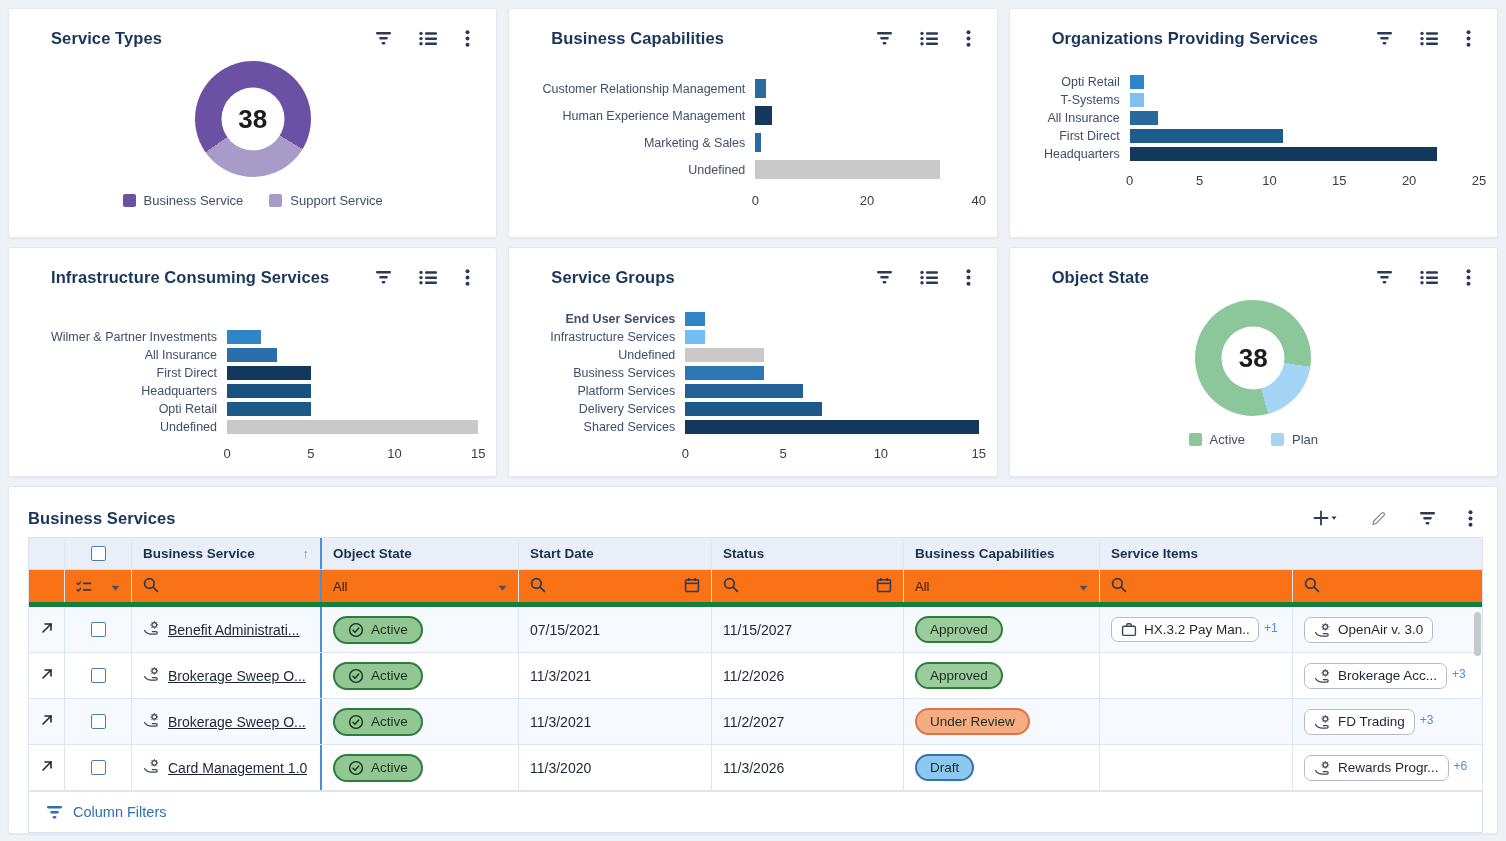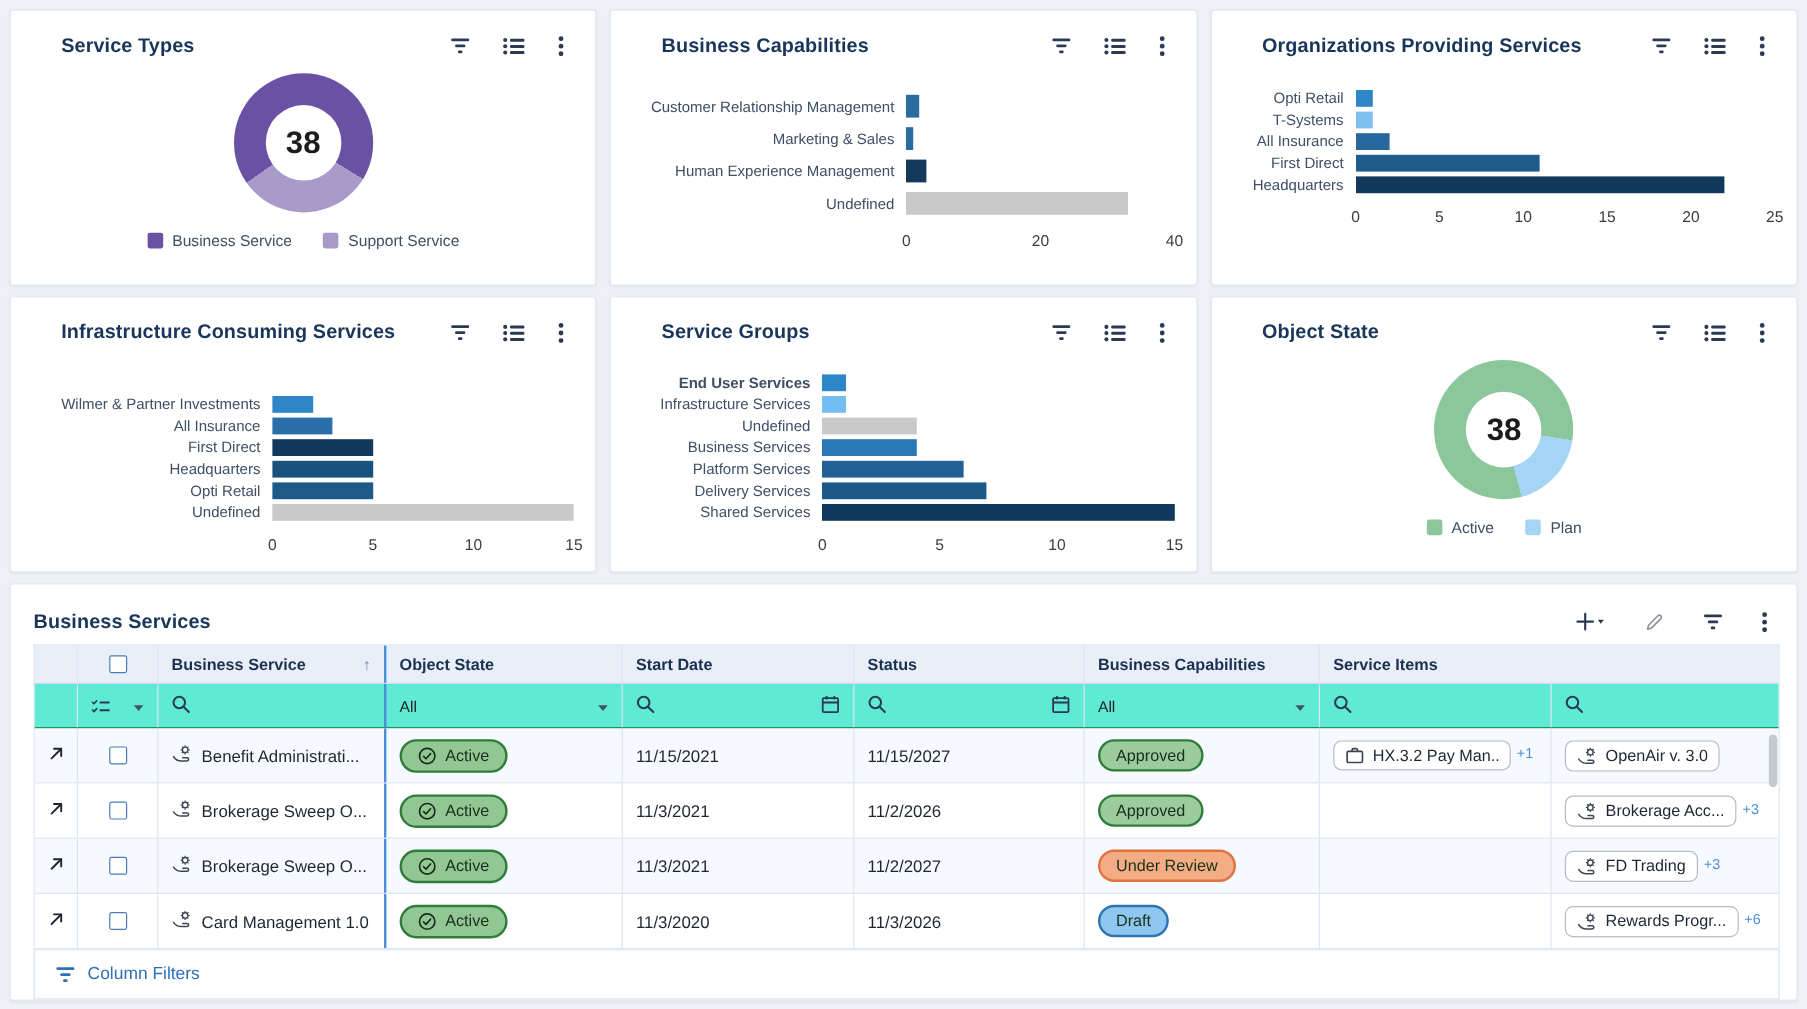--- a/index.html
+++ b/index.html
@@ -40,30 +40,30 @@
   .tool { display:inline-flex; align-items:center; color:#2a3a55; cursor:pointer; }
   .tool.gray { color:#8a8f98; }
   .tbl { border:1px solid #d9e2ef; border-bottom:none; position:relative; }
   .trow { display:grid; grid-template-columns:36px 67px 190px 197px 193px 192px 196px 193px minmax(0,1fr); }
   .trow > div { border-right:1px solid #dce5f2; display:flex; align-items:center; overflow:hidden; }
   .trow > div:last-child { border-right:none; }
   .trow > div:nth-child(3) { border-right:2px solid #4a90d9; }
   .th-row { background:#e9eff9; height:32px; border-bottom:1px solid #cfdaeb; }
   .th-row .hc { font-size:13.5px; font-weight:700; color:#1c3050; padding:0 11px; justify-content:space-between; cursor:pointer; }
   .sort-arrow { color:#7a8aa0; font-size:13px; font-weight:400; }
-  .tf-row { background:#5eead4; height:37px; border-bottom:1px solid #15803d; }
+  .tf-row { background:#f97316; height:37px; border-bottom:5px solid #15803d; }
   .tf-row .fc { padding:0 11px; color:#222; font-size:13px; gap:8px; cursor:text; }
   .fc .spread { flex:1; }
   .td-row { height:46px; background:#fff; border-bottom:1px solid #dce5f2; }
   .td-row.alt { background:#f6f9fd; }
   .td-row > div { padding:0 11px; font-size:14px; color:#1f2633; }
   .cell-open { justify-content:center; cursor:pointer; color:#3d4654; }
   .cell-check { justify-content:center; }
   .cb { width:15px; height:15px; border:1.5px solid #4a7db8; border-radius:2px; background:#fff; cursor:pointer; }
-  .name-cell { gap:8px; cursor:pointer; }
+  .name-cell { gap:8px; cursor:pointer;text-decoration:underline; }
   .name-cell .svc { color:#3d4654; flex:none; }
   .name-text { white-space:nowrap; overflow:hidden; text-overflow:ellipsis; }
   .pill { display:inline-flex; align-items:center; gap:7px; border-radius:15px; padding:4px 13px; font-size:13.5px; color:#18301c; border:2px solid; }
   .chip { display:inline-flex; align-items:center; gap:7px; border:1.5px solid #b6bcc6; border-radius:7px; background:#fff; padding:4px 9px; font-size:13.5px; color:#1f2633; max-width:148px; cursor:pointer; }
   .chip span { white-space:nowrap; overflow:hidden; }
   .chip-extra { font-size:12px; color:#4a90d9; margin-left:5px; align-self:flex-start; padding-top:4px; cursor:pointer; }
   .cellwrap { display:flex; align-items:center; width:100%; }
   .vscroll-thumb { position:absolute; right:1px; width:7px; height:44px; background:#c4c9d0; border-radius:4px; cursor:grab; }
   .tbl-footer { border:1px solid #d9e2ef; border-top:1px solid #dce5f2; height:42px; display:flex; align-items:center; gap:10px; padding-left:17px; color:#2e6fb8; font-size:14.5px; cursor:pointer; background:#fff; }
 </style>
@@ -151,29 +151,29 @@
         </div>
       </div>
       <div class="barchart" id="chart-bc" style="margin-top: 22px; --lw: 228px;">
           <div class="bar-row" style="height: 27px;">
             <div class="bar-label">Customer Relationship Management</div>
             <div class="bar-track">
               <div class="bar" title="Customer Relationship Management: 2" style="width: 5%; height: 19px; background: rgb(42, 108, 160);"></div>
             </div>
           </div>
           <div class="bar-row" style="height: 27px;">
+            <div class="bar-label">Human Experience Management</div>
+            <div class="bar-track">
+              <div class="bar" title="Human Experience Management: 3" style="width: 7.5%; height: 19px; background: rgb(20, 57, 92);"></div>
+            </div>
+          </div>
+          <div class="bar-row" style="height: 27px;">
             <div class="bar-label">Marketing &amp; Sales</div>
             <div class="bar-track">
               <div class="bar" title="Marketing &amp; Sales: 1" style="width: 2.5%; height: 19px; background: rgb(42, 108, 160);"></div>
-            </div>
-          </div>
-          <div class="bar-row" style="height: 27px;">
-            <div class="bar-label">Human Experience Management</div>
-            <div class="bar-track">
-              <div class="bar" title="Human Experience Management: 3" style="width: 7.5%; height: 19px; background: rgb(20, 57, 92);"></div>
             </div>
           </div>
           <div class="bar-row" style="height: 27px;">
             <div class="bar-label">Undefined</div>
             <div class="bar-track">
               <div class="bar" title="Undefined: 33" style="width: 82.5%; height: 19px; background: rgb(201, 201, 201);"></div>
             </div>
           </div>
           <div class="bar-row axis">
             <div class="bar-label"></div>
@@ -625,21 +625,21 @@
             <span class="pill" style="background:#92c794;border-color:#2f7d3b;">
               <span style="display:inline-flex;color:#14301a;">
                 <svg width="16" height="16" viewBox="0 0 16 16" fill="none" xmlns="http://www.w3.org/2000/svg">
                   <circle cx="8" cy="8" r="6.4" stroke="currentColor" stroke-width="1.4"></circle>
                   <path d="M5 8.3l2 2 3.8-4.3" stroke="currentColor" stroke-width="1.4" stroke-linecap="round" stroke-linejoin="round"></path>
                 </svg>
               </span>
               <span>Active</span>
             </span>
           </div>
-          <div>11/15/2021</div>
+          <div>07/15/2021</div>
           <div>11/15/2027</div>
           <div>
             <span class="pill" style="background:#9ccc9e;border-color:#2f7d3b;">
               <span>Approved</span>
             </span>
           </div>
           <div>
             <span class="cellwrap">
               <span class="chip">
                 <span style="color:#3d4654;display:inline-flex;flex:none;">

